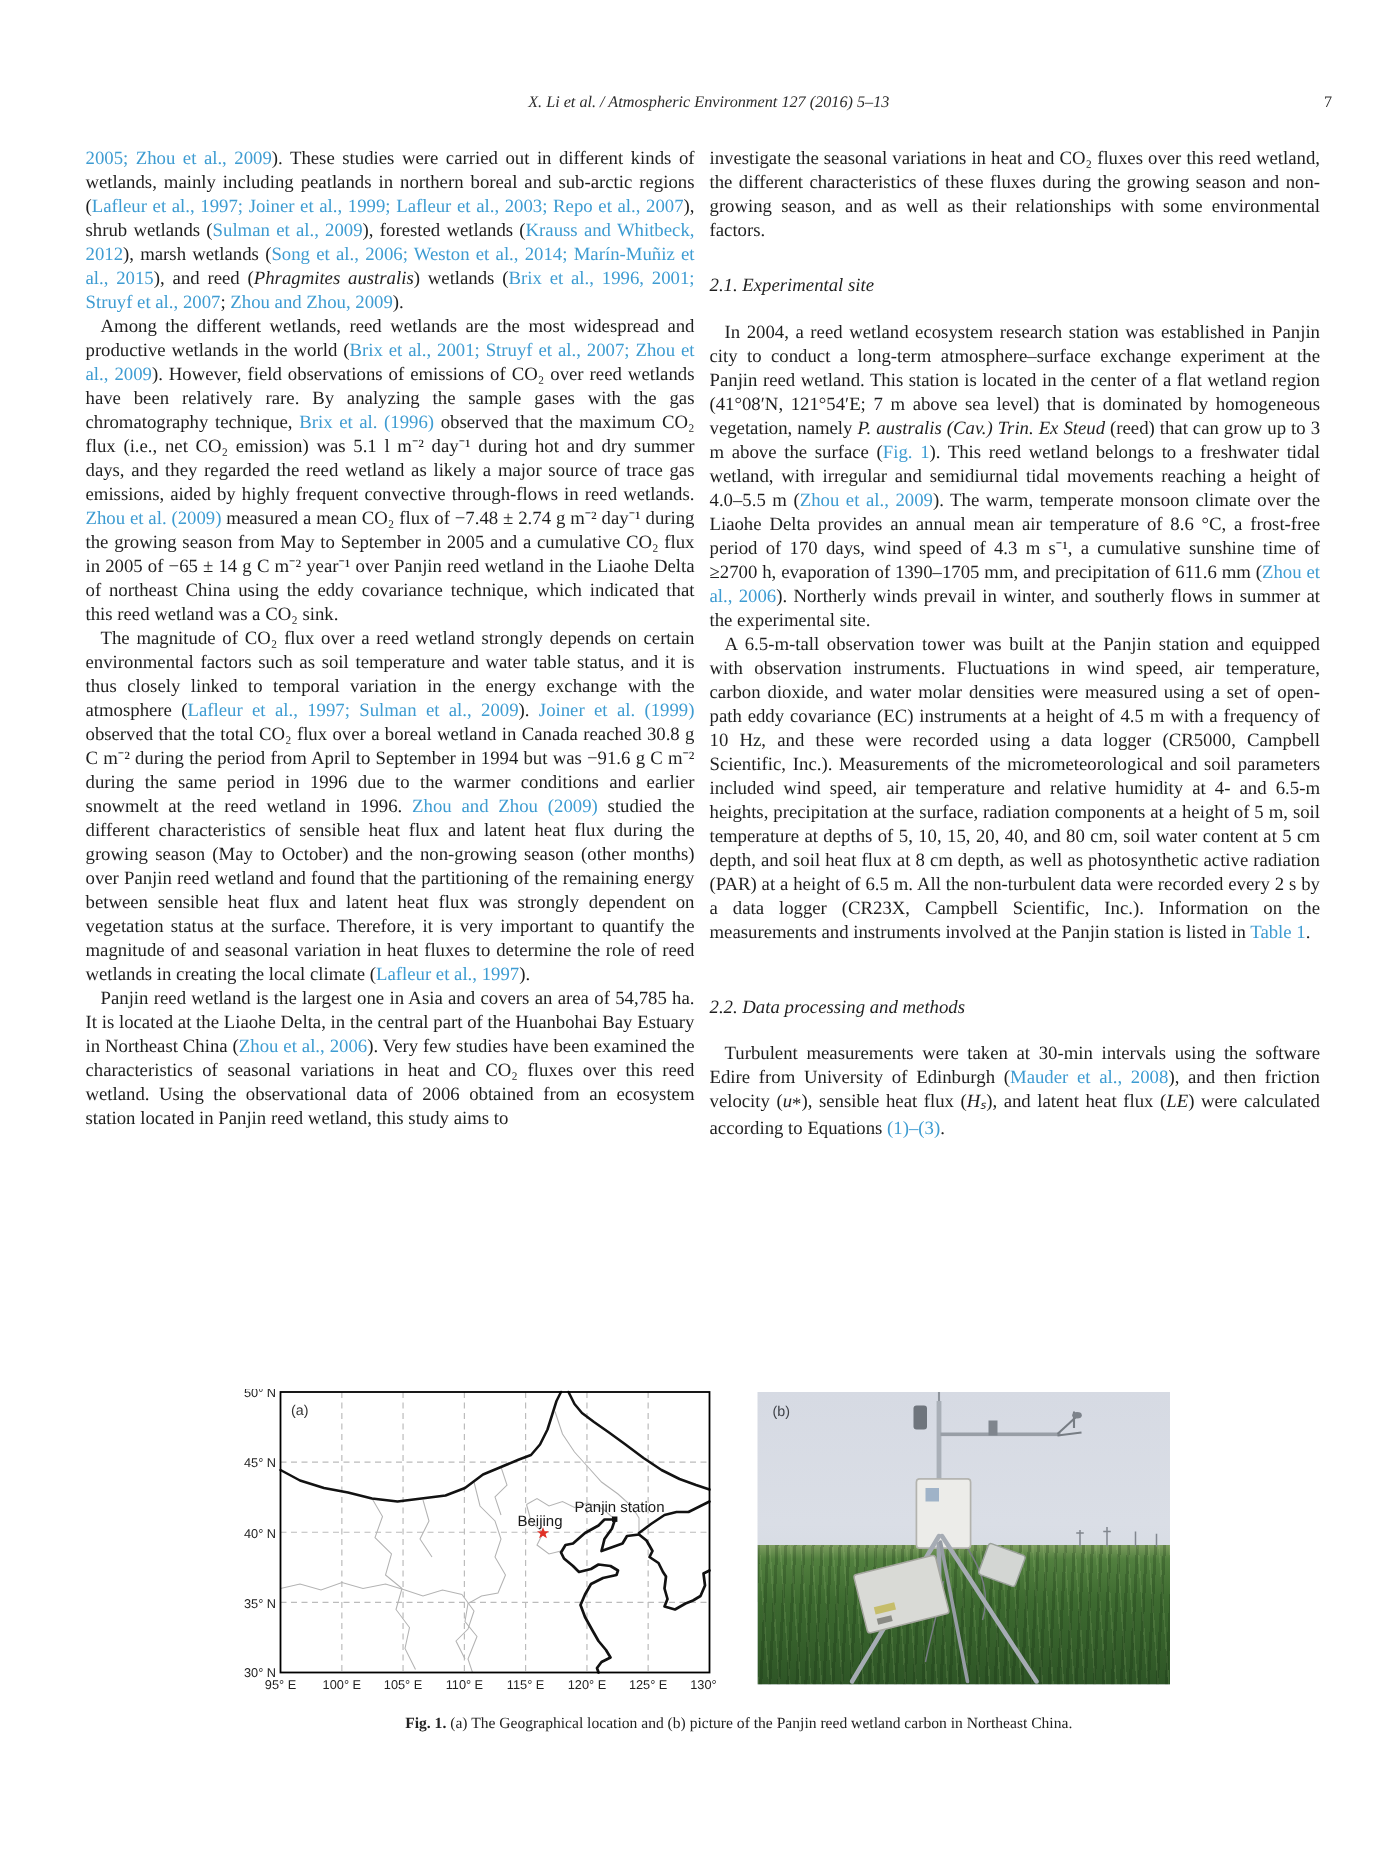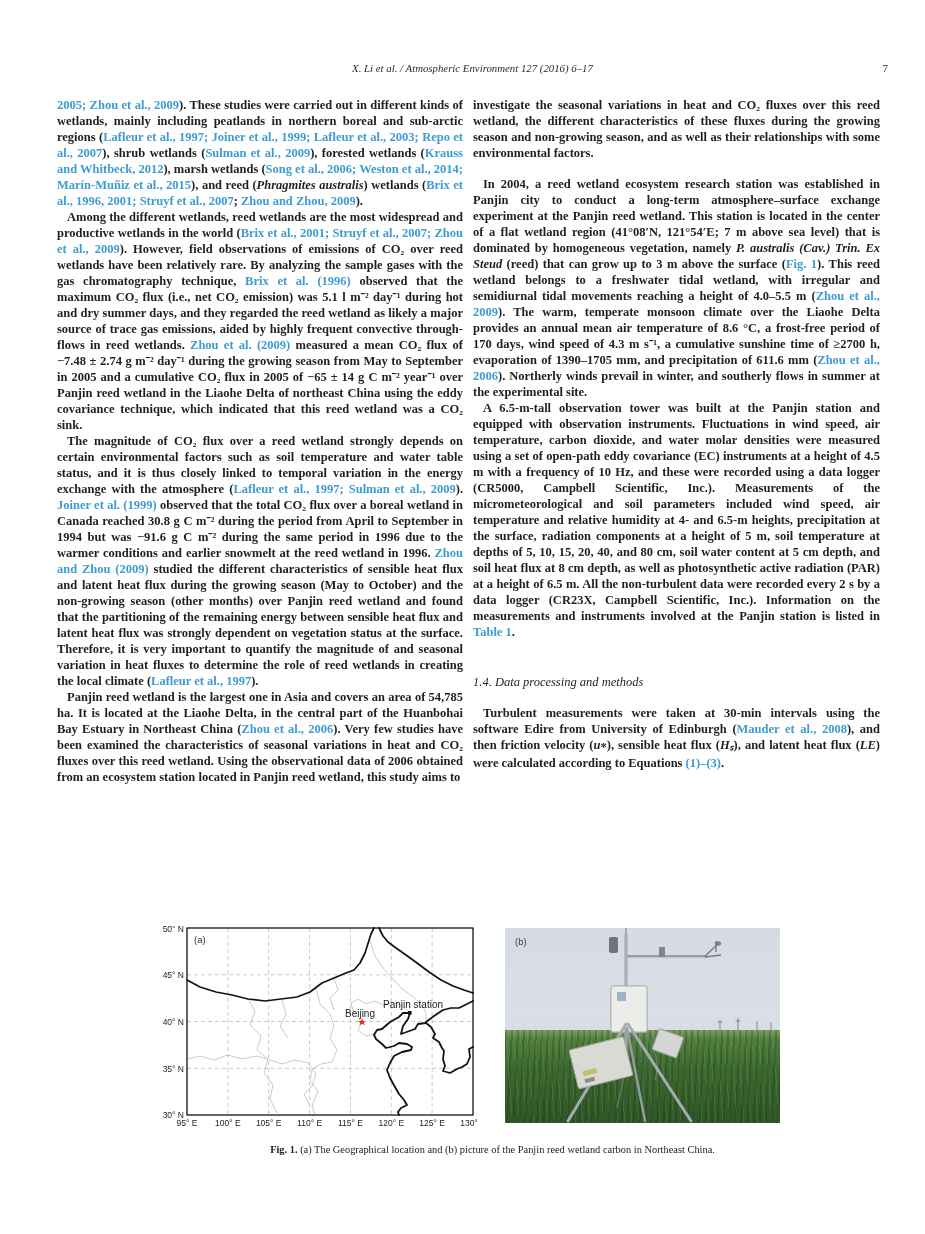--- a/index.html
+++ b/index.html
@@ -9,21 +9,21 @@
     font-family:"Liberation Serif", serif;color:var(--ink);overflow:hidden;
   }
   
   .runhead{position:absolute;top:62px;left:57px;width:831px;height:14px;font-size:10.8px;}
   .runhead .center{display:block;text-align:center;font-style:italic;color:#2b2b2b;}
   .runhead .pageno{position:absolute;right:0;top:0;font-style:normal;color:#2b2b2b;}
   
   .col{position:absolute;top:97px;font-size:12.5px;line-height:16px;text-align:justify;}
   .col-left{left:57px;width:406px;}
   .col-right{left:473px;width:407px;}
-  .col p{margin:0;font-weight:bold;}
+  .col p{margin:0;}
   .col p.ind{text-indent:10px;}
   .h2{font-weight:bold;font-size:12.6px;margin:29px 0 0 0;text-align:left;}
   .h3{font-style:italic;font-size:12.5px;margin:21px 0 0 0;text-align:left;font-weight:normal;}
   .mt{margin-top:15px !important;}
   .lnk{color:var(--link);}
   .it{font-style:italic;}
   .sb{vertical-align:-2px;}
   
   .figure{position:absolute;top:926px;left:140px;display:flex;gap:25px;align-items:flex-start;}
   .map-wrap{width:340px;height:204px;position:relative;}
@@ -48,36 +48,37 @@
     position:absolute;top:1144px;left:60px;right:0;text-align:center;
     font-size:10.4px;color:#222;
   }
   .caption .b{font-weight:bold;}
   .mapfont{font-family:"Liberation Sans",sans-serif;}
 </style>
 </head>
 <body>
 
 <div class="runhead">
-  <span class="center">X. Li et al. / Atmospheric Environment 127 (2016) 6–17</span>
+  <span class="center">X. Li et al. / Atmospheric Environment 127 (2016) 5–13</span>
   <span class="pageno">7</span>
 </div>
 
 <div class="col col-left">
   <p><span class="lnk">2005; Zhou et al., 2009</span><span>). These studies were carried out in different kinds of wetlands, mainly including peatlands in northern boreal and sub-arctic regions (</span><span class="lnk">Lafleur et al., 1997; Joiner et al., 1999; Lafleur et al., 2003; Repo et al., 2007</span><span>), shrub wetlands (</span><span class="lnk">Sulman et al., 2009</span><span>), forested wetlands (</span><span class="lnk">Krauss and Whitbeck, 2012</span><span>), marsh wetlands (</span><span class="lnk">Song et al., 2006; Weston et al., 2014; Marín-Muñiz et al., 2015</span><span>), and reed (</span><span class="it">Phragmites australis</span><span>) wetlands (</span><span class="lnk">Brix et al., 1996, 2001; Struyf et al., 2007</span><span>; </span><span class="lnk">Zhou and Zhou, 2009</span><span>).</span></p>
   <p class="ind"><span>Among the different wetlands, reed wetlands are the most widespread and productive wetlands in the world (</span><span class="lnk">Brix et al., 2001; Struyf et al., 2007; Zhou et al., 2009</span><span>). However, field observations of emissions of CO₂ over reed wetlands have been relatively rare. By analyzing the sample gases with the gas chromatography technique, </span><span class="lnk">Brix et al. (1996)</span><span> observed that the maximum CO₂ flux (i.e., net CO₂ emission) was 5.1 l m⁻² day⁻¹ during hot and dry summer days, and they regarded the reed wetland as likely a major source of trace gas emissions, aided by highly frequent convective through-flows in reed wetlands. </span><span class="lnk">Zhou et al. (2009)</span><span> measured a mean CO₂ flux of −7.48 ± 2.74 g m⁻² day⁻¹ during the growing season from May to September in 2005 and a cumulative CO₂ flux in 2005 of −65 ± 14 g C m⁻² year⁻¹ over Panjin reed wetland in the Liaohe Delta of northeast China using the eddy covariance technique, which indicated that this reed wetland was a CO₂ sink.</span></p>
   <p class="ind"><span>The magnitude of CO₂ flux over a reed wetland strongly depends on certain environmental factors such as soil temperature and water table status, and it is thus closely linked to temporal variation in the energy exchange with the atmosphere (</span><span class="lnk">Lafleur et al., 1997; Sulman et al., 2009</span><span>). </span><span class="lnk">Joiner et al. (1999)</span><span> observed that the total CO₂ flux over a boreal wetland in Canada reached 30.8 g C m⁻² during the period from April to September in 1994 but was −91.6 g C m⁻² during the same period in 1996 due to the warmer conditions and earlier snowmelt at the reed wetland in 1996. </span><span class="lnk">Zhou and Zhou (2009)</span><span> studied the different characteristics of sensible heat flux and latent heat flux during the growing season (May to October) and the non-growing season (other months) over Panjin reed wetland and found that the partitioning of the remaining energy between sensible heat flux and latent heat flux was strongly dependent on vegetation status at the surface. Therefore, it is very important to quantify the magnitude of and seasonal variation in heat fluxes to determine the role of reed wetlands in creating the local climate (</span><span class="lnk">Lafleur et al., 1997</span><span>).</span></p>
   <p class="ind"><span>Panjin reed wetland is the largest one in Asia and covers an area of 54,785 ha. It is located at the Liaohe Delta, in the central part of the Huanbohai Bay Estuary in Northeast China (</span><span class="lnk">Zhou et al., 2006</span><span>). Very few studies have been examined the characteristics of seasonal variations in heat and CO₂ fluxes over this reed wetland. Using the observational data of 2006 obtained from an ecosystem station located in Panjin reed wetland, this study aims to</span></p>
 </div>
 
 <div class="col col-right">
   <p><span>investigate the seasonal variations in heat and CO₂ fluxes over this reed wetland, the different characteristics of these fluxes during the growing season and non-growing season, and as well as their relationships with some environmental factors.</span></p>
+  <div class="h3">2.1. Experimental site</div>
   <p class="ind mt"><span>In 2004, a reed wetland ecosystem research station was established in Panjin city to conduct a long-term atmosphere–surface exchange experiment at the Panjin reed wetland. This station is located in the center of a flat wetland region (41°08′N, 121°54′E; 7 m above sea level) that is dominated by homogeneous vegetation, namely </span><span class="it">P. australis (Cav.) Trin. Ex Steud</span><span> (reed) that can grow up to 3 m above the surface (</span><span class="lnk">Fig. 1</span><span>). This reed wetland belongs to a freshwater tidal wetland, with irregular and semidiurnal tidal movements reaching a height of 4.0–5.5 m (</span><span class="lnk">Zhou et al., 2009</span><span>). The warm, temperate monsoon climate over the Liaohe Delta provides an annual mean air temperature of 8.6 °C, a frost-free period of 170 days, wind speed of 4.3 m s⁻¹, a cumulative sunshine time of ≥2700 h, evaporation of 1390–1705 mm, and precipitation of 611.6 mm (</span><span class="lnk">Zhou et al., 2006</span><span>). Northerly winds prevail in winter, and southerly flows in summer at the experimental site.</span></p>
   <p class="ind"><span>A 6.5-m-tall observation tower was built at the Panjin station and equipped with observation instruments. Fluctuations in wind speed, air temperature, carbon dioxide, and water molar densities were measured using a set of open-path eddy covariance (EC) instruments at a height of 4.5 m with a frequency of 10 Hz, and these were recorded using a data logger (CR5000, Campbell Scientific, Inc.). Measurements of the micrometeorological and soil parameters included wind speed, air temperature and relative humidity at 4- and 6.5-m heights, precipitation at the surface, radiation components at a height of 5 m, soil temperature at depths of 5, 10, 15, 20, 40, and 80 cm, soil water content at 5 cm depth, and soil heat flux at 8 cm depth, as well as photosynthetic active radiation (PAR) at a height of 6.5 m. All the non-turbulent data were recorded every 2 s by a data logger (CR23X, Campbell Scientific, Inc.). Information on the measurements and instruments involved at the Panjin station is listed in </span><span class="lnk">Table 1</span><span>.</span></p>
-  <div class="h3" style="margin-top:34px;">1.4. Data processing and methods</div>
+  <div class="h3" style="margin-top:34px;">2.2. Data processing and methods</div>
   <p class="ind mt"><span>Turbulent measurements were taken at 30-min intervals using the software Edire from University of Edinburgh (</span><span class="lnk">Mauder et al., 2008</span><span>), and then friction velocity (</span><span class="it">u</span><span class="sb">*</span><span>), sensible heat flux (</span><span class="it">Hₛ</span><span>), and latent heat flux (</span><span class="it">LE</span><span>) were calculated according to Equations </span><span class="lnk">(1)–(3)</span><span>.</span></p>
 </div>
 
 <div class="figure">
 
   <div class="map-wrap">
     <svg width="340" height="204" viewBox="0 0 340 204" class="mapfont">
 
       <g stroke="#bcbcbc" stroke-width="0.8" stroke-dasharray="4 3">
         <line x1="87.9" y1="2" x2="87.9" y2="189"></line>

